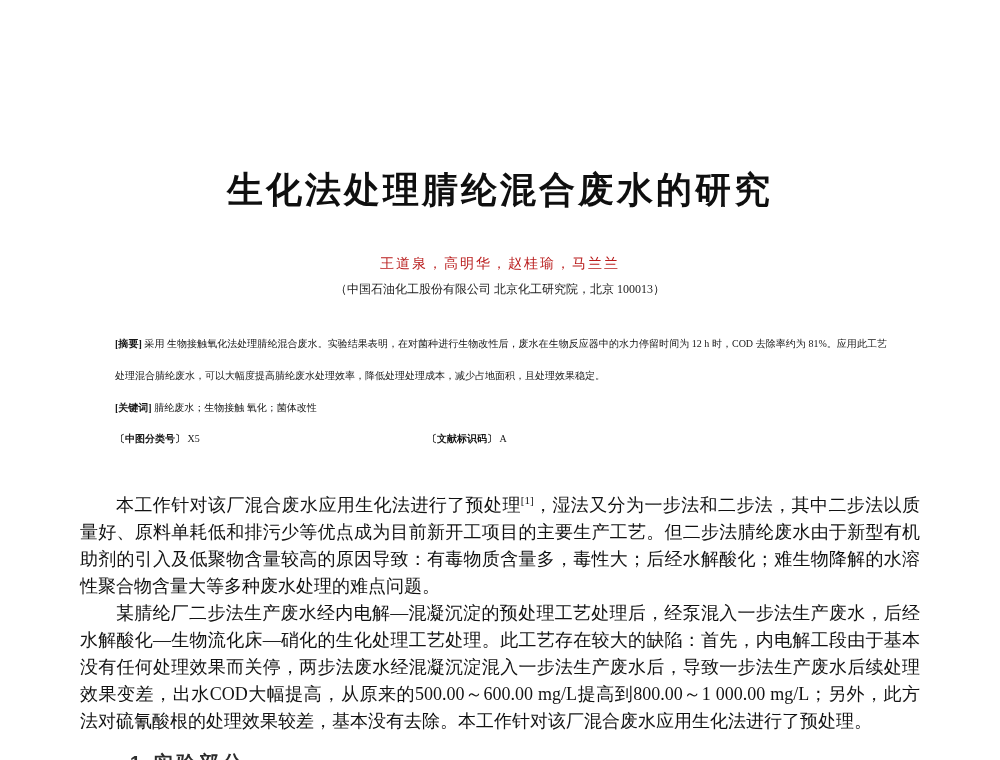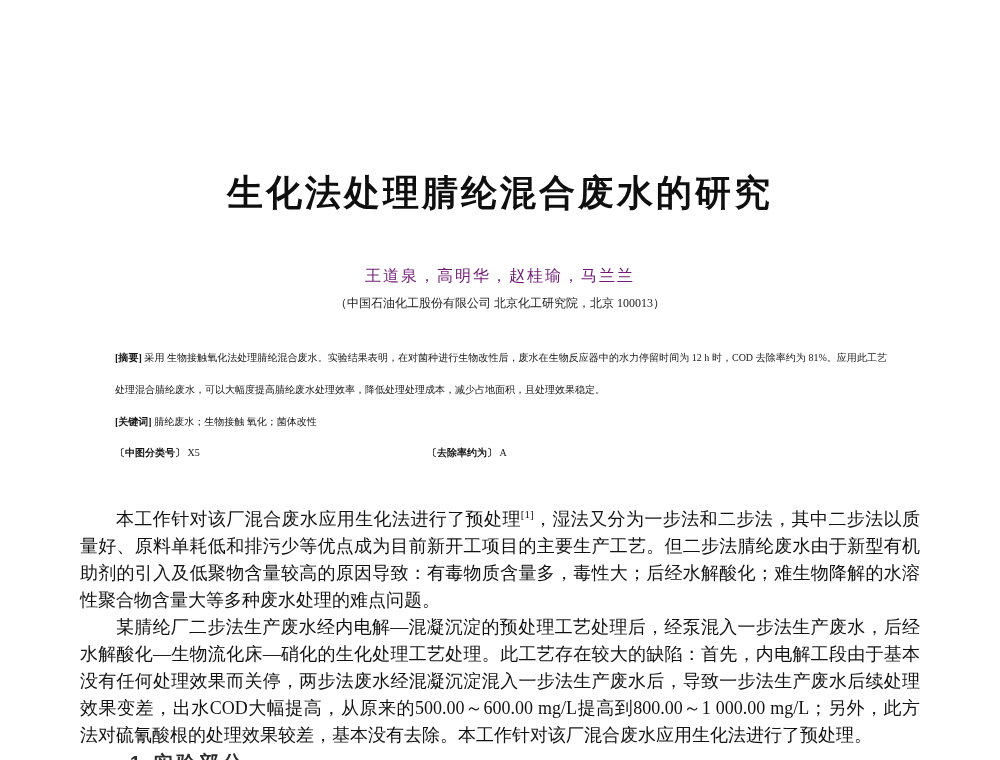--- a/index.html
+++ b/index.html
@@ -21,28 +21,28 @@
     padding: 170px 80px 0 80px;
   }
   .paper-title {
     margin: 0;
     text-align: center;
     font-size: 36px;
     line-height: 1.25;
     font-weight: 900;
     letter-spacing: 3px;
     color: #0f0f0f;
-    font-family: Liberation Sans, sans-serif;
+    font-family: Liberation Mono, monospace;
   }
   .paper-authors {
-    margin-top: 51px;
+    margin-top: 40px;
     text-align: center;
-    font-size: 16px;
+    font-size: 14px;
     letter-spacing: 2px;
-    color: #701a75;
+    color: #b91c1c;
   }
   .paper-affiliation {
     margin-top: 8px;
     text-align: center;
     font-size: 12px;
     color: #1b1b1b;
   }
   .abstract-block {
     margin: 30px 5px 0 35px;
     width: 772px;
@@ -105,21 +105,21 @@
 
     <div class="paper-affiliation">（中国石油化工股份有限公司 北京化工研究院，北京 100013）</div>
 
     <div class="abstract-block">
       <p><span class="lbl">[摘要]</span> <span>采用 生物接触氧化法处理腈纶混合废水。实验结果表明，在对菌种进行生物改性后，废水在生物反应器中的水力停留时间为 12 h 时，COD 去除率约为 81%。应用此工艺处理混合腈纶废水，可以大幅度提高腈纶废水处理效率，降低处理处理成本，减少占地面积，且处理效果稳定。</span></p>
 
       <p><span class="lbl">[关键词]</span> <span>腈纶废水；生物接触 氧化；菌体改性</span></p>
 
       <div class="meta-row">
         <div class="meta-item-left"><span class="lbl">〔中图分类号〕</span> <span>X5</span></div>
-        <div><span class="lbl">〔去除率约为〕</span> <span>A</span></div>
+        <div><span class="lbl">〔文献标识码〕</span> <span>A</span></div>
       </div>
     </div>
 
     <div class="body-text">
       <p><span>本工作针对该厂混合废水应用生化法进行了预处理</span><sup class="ref">[1]</sup><span>，湿法又分为一步法和二步法，其中二步法以质量好、原料单耗低和排污少等优点成为目前新开工项目的主要生产工艺。但二步法腈纶废水由于新型有机助剂的引入及低聚物含量较高的原因导致：有毒物质含量多，毒性大；后经水解酸化；难生物降解的水溶性聚合物含量大等多种废水处理的难点问题。</span></p>
 
       <p>某腈纶厂二步法生产废水经内电解—混凝沉淀的预处理工艺处理后，经泵混入一步法生产废水，后经水解酸化—生物流化床—硝化的生化处理工艺处理。此工艺存在较大的缺陷：首先，内电解工段由于基本没有任何处理效果而关停，两步法废水经混凝沉淀混入一步法生产废水后，导致一步法生产废水后续处理效果变差，出水COD大幅提高，从原来的500.00～600.00 mg/L提高到800.00～1 000.00 mg/L；另外，此方法对硫氰酸根的处理效果较差，基本没有去除。本工作针对该厂混合废水应用生化法进行了预处理。</p>
     </div>
 
   </div>

